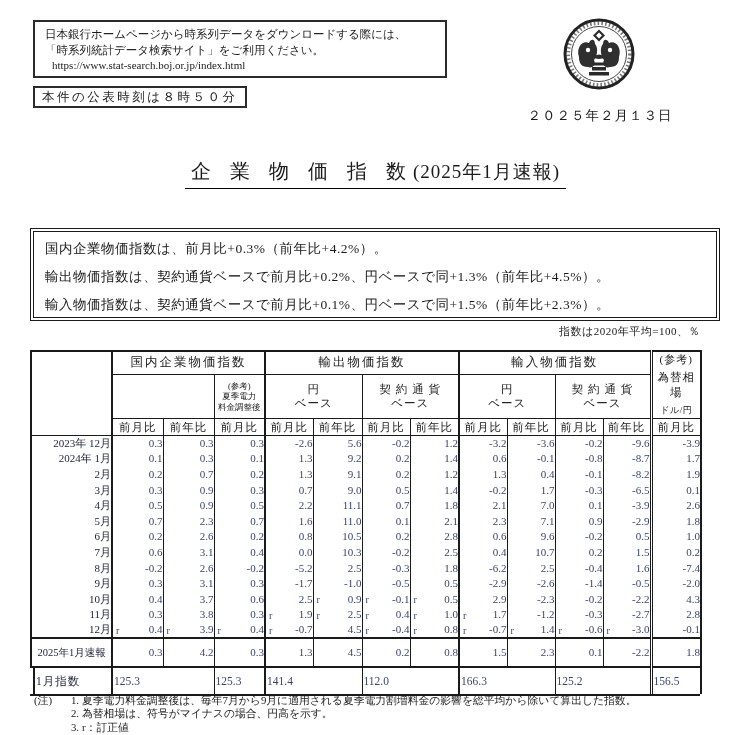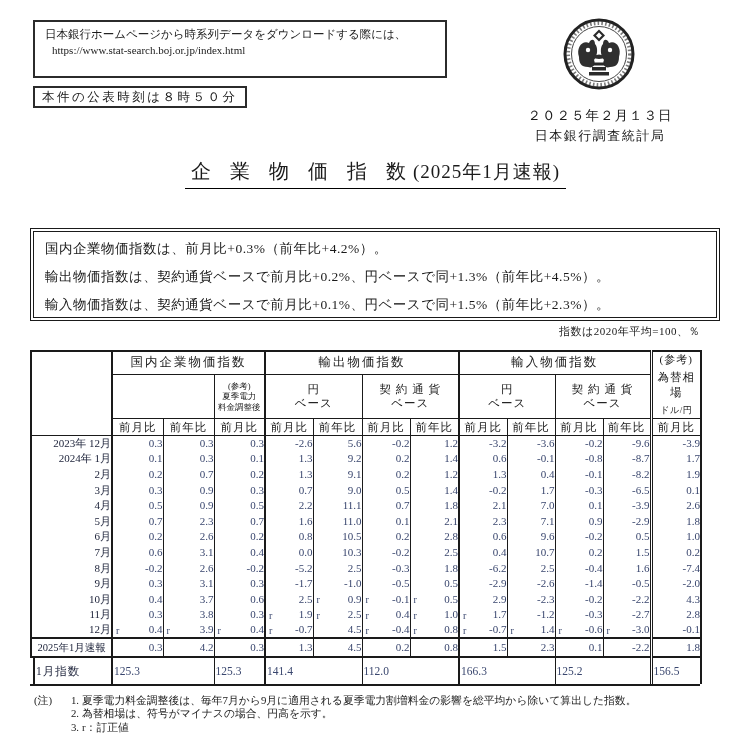--- a/index.html
+++ b/index.html
@@ -55,38 +55,39 @@
   .gDL { border-left:3px double var(--bd) !important; }
   th.fxhead { vertical-align:middle; line-height:15px; }
   th.fxhead .fxref  { display:block; font-size:11px; letter-spacing:1px; }
   th.fxhead .fxname { display:block; font-size:11.5px; letter-spacing:1px; margin-top:3px; }
   th.fxhead .fxunit { display:block; font-size:9px; letter-spacing:0.5px; margin-top:3px; }
   tbody tr.datarow { height:15.6px; }
   tbody td { font-size:11px; line-height:13px; vertical-align:middle; }
   td.rowlabel { border-right:2px solid var(--bd); border-left:none; text-align:right; padding-right:5px; font-size:11px; color:#20263d; }
   td.num { text-align:right; padding-right:5px; color:var(--num); position:relative; font-size:11px; }
   td.num .rmark { position:absolute; left:3px; top:50%; transform:translateY(-50%); font-size:10px; color:var(--num); }
-  tr.flash td { border-top:2px solid var(--bd); height:19px;border-radius:8px; }
+  tr.flash td { border-top:2px solid var(--bd); height:29px;border-radius:8px; }
   tr.flash td.rowlabel { font-size:10.5px; text-align:center; padding-right:0; letter-spacing:0; }
   
   #index-strip { width:670px; border-bottom:2px solid var(--bd); }
   #index-table { width:667px; margin-left:3px; border:2px solid var(--bd); border-top:none; border-bottom:none; }
   #index-table td { border-left:1px solid var(--bd); height:26px; text-align:left; vertical-align:middle; font-size:11.5px; color:var(--num); }
   #index-table td.rowlabel2 { border-left:none; border-right:2px solid var(--bd); color:#20263d; letter-spacing:1px; font-size:11.5px; }
   
   #notes { position:absolute; left:34px; top:694px; font-size:10.8px; line-height:13.4px; width:700px; }
   .note { display:grid; grid-template-columns:26px 16px 1fr; column-gap:3px; }
   .note .pfx { text-align:left; }
   .note .nnum { text-align:right; }
 </style>
 </head>
 <body>
 
 <div id="info-box">
   <span>日本銀行ホームページから時系列データをダウンロードする際には、</span><br>
+  <span>「時系列統計データ検索サイト」をご利用ください。</span>
   <a class="url" href="#">https://www.stat-search.boj.or.jp/index.html</a>
 </div>
 
 <div id="time-box">本件の公表時刻は８時５０分</div>
 
 <div id="logo">
   <svg width="74" height="74" viewBox="0 0 74 74">
     <circle cx="37" cy="37" r="34" fill="#ffffff" stroke="#222222" stroke-width="3"></circle>
     <circle cx="37" cy="37" r="31" fill="none" stroke="#333333" stroke-width="4" stroke-dasharray="1.6,2.2" opacity="0.65"></circle>
     <circle cx="37" cy="37" r="27.5" fill="none" stroke="#444444" stroke-width="1"></circle>
@@ -98,21 +99,20 @@
     <circle cx="48" cy="33" r="2.2" fill="#ffffff"></circle>
     <path d="M30,40 Q37,35 44,40 Q37,44 30,40 Z" fill="#2f2f2f"></path>
     <rect x="30" y="50" width="14" height="3.5" fill="#2a2a2a"></rect>
     <rect x="27" y="55" width="20" height="3.5" fill="#2a2a2a"></rect>
     <rect x="31" y="45.5" width="12" height="3" fill="#2a2a2a"></rect>
   </svg>
 </div>
 
 <div id="date-block">
   <div id="date-line">２０２５年２月１３日</div>
-  <div id="org-line">日本銀行調査統計局</div>
 </div>
 
 <div id="title">
   <span class="tl">
     <span class="tmain">企 業 物 価 指 数</span><span class="tsub">(2025年1月速報)</span>
   </span>
 </div>
 
 <div id="summary-box">
   <div>国内企業物価指数は、前月比+0.3%（前年比+4.2%）。</div>

